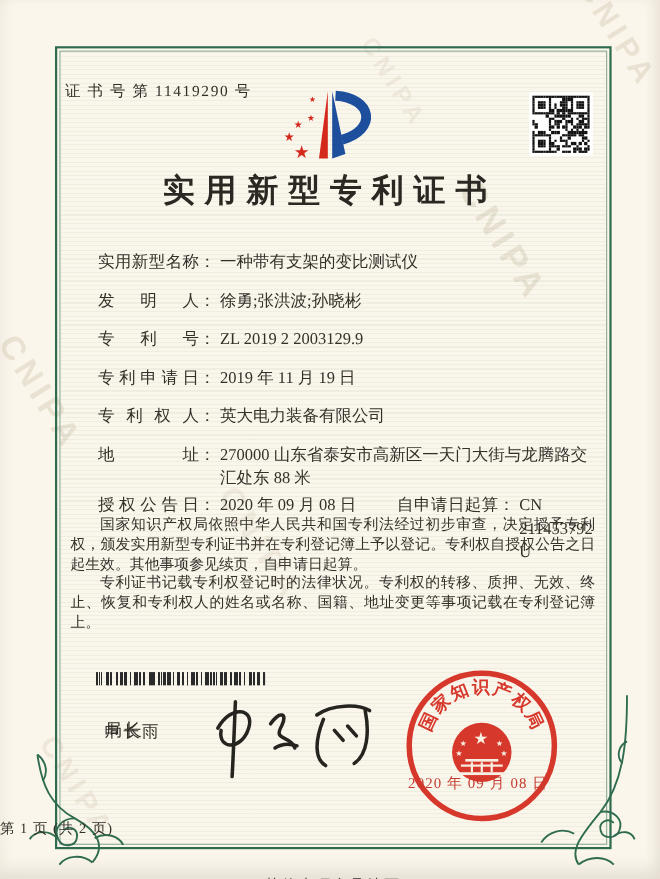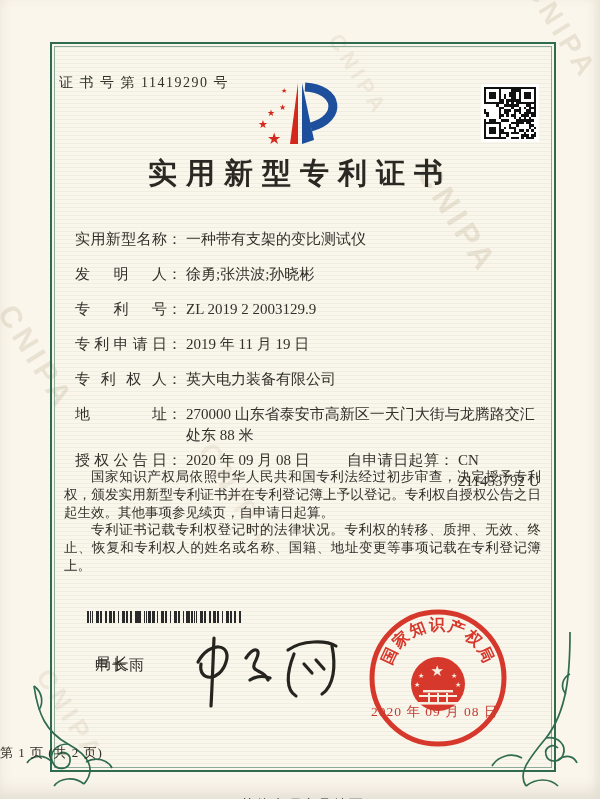--- a/index.html
+++ b/index.html
@@ -26,21 +26,21 @@
   .qr{position:absolute;left:481px;top:84px;width:58px;height:58px;background:#fff;
     padding:3px;box-sizing:border-box;}
   .qr-grid{display:grid;width:100%;height:100%;grid-template-columns:repeat(21,1fr);
     grid-template-rows:repeat(21,1fr);}
   .qr-grid div{background:transparent;}
   .qr-grid div.on{background:#111;}
   .title{position:absolute;left:0;top:154px;width:100%;text-align:center;
     font-size:29px;font-weight:bold;letter-spacing:9px;color:#2b2823;}
   
   .fields{position:absolute;left:75px;top:229px;width:470px;font-size:15px;}
-  .frow{display:flex;margin-bottom:14px;line-height:21px;}
+  .frow{display:flex;margin-bottom:14px;line-height:21px;margin-left:14px;}
   .flabel{display:inline-block;width:92px;text-align:justify;text-align-last:justify;flex:none;}
   .fcolon{flex:none;}
   .fvalue{padding-left:4px;}
   .frow.addr{margin-bottom:4px;}
   .frow.addr .fvalue{width:378px;}
   .pair1{display:flex;width:272px;flex:none;}
   .pair2{display:flex;}
   
   .paras{position:absolute;left:64px;top:468px;width:477px;font-size:13.5px;
     line-height:17.8px;text-align:justify;}

